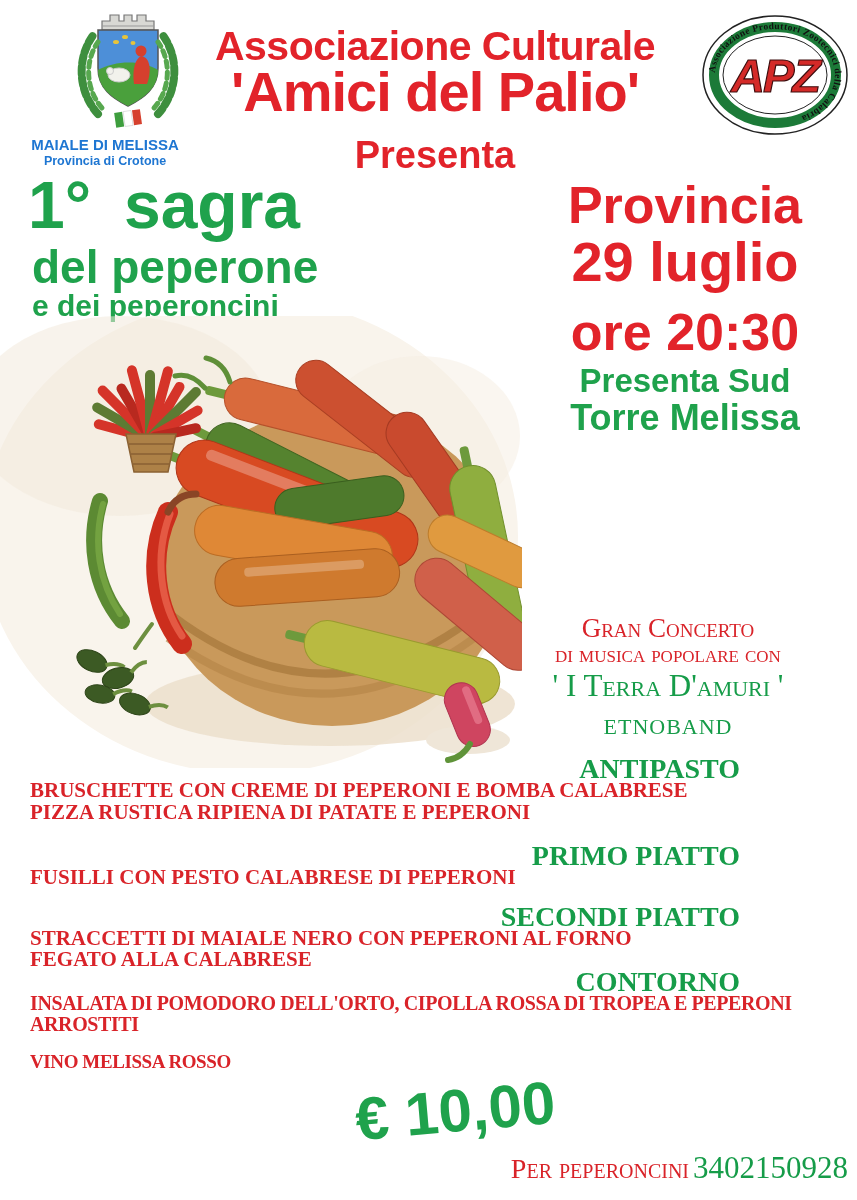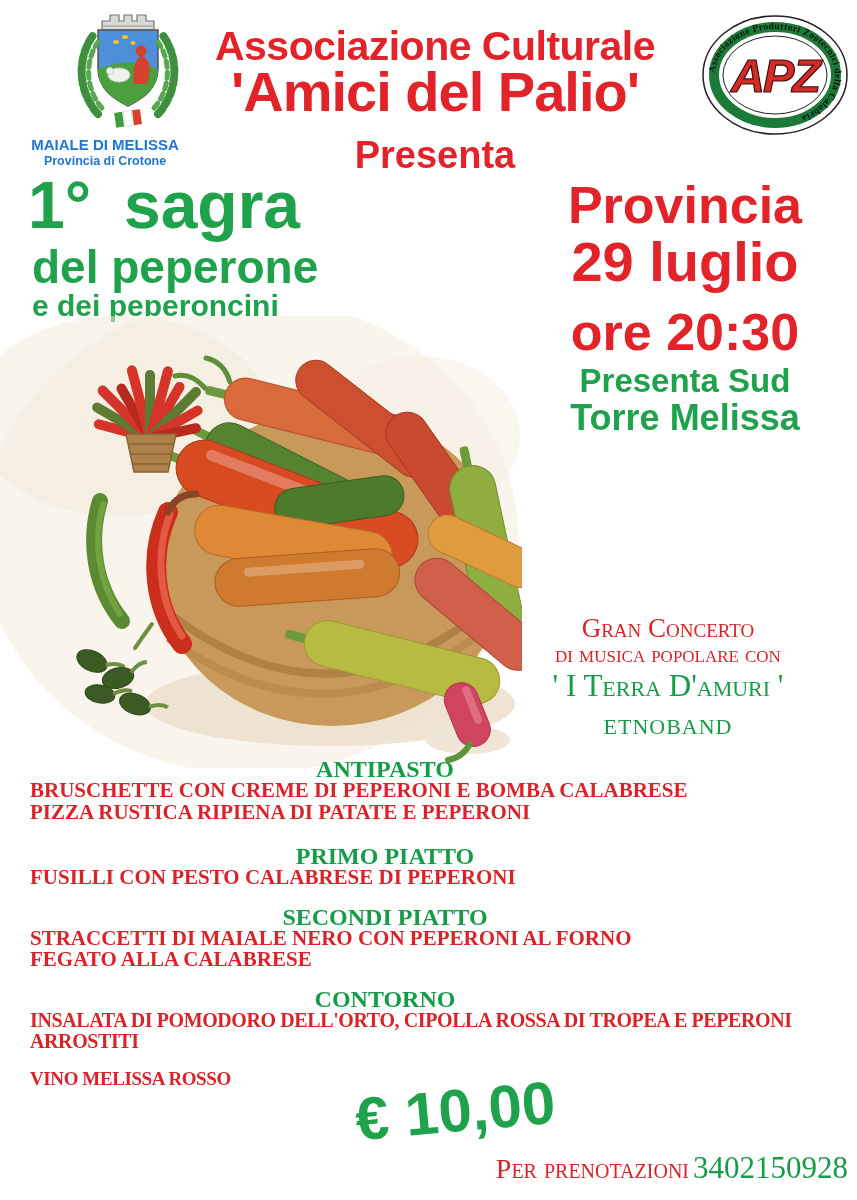--- a/index.html
+++ b/index.html
@@ -11,22 +11,22 @@
   .abs{position:absolute;}
   .sans{font-family:"Liberation Sans",sans-serif;font-weight:bold;}
   .serif{font-family:"Liberation Serif",serif;}
   .sc{font-variant:small-caps;}
   .ctr{text-align:center;}
   .c-red{color:var(--red);}
   .c-green{color:var(--green);}
   .c-sred{color:var(--serif_red);}
   .c-sgreen{color:var(--serif_green);}
   .c-blue{color:var(--blue);}
-  .menu-head{font-family:"Liberation Serif",serif;font-weight:bold;font-size:24px;line-height:22px;
-             color:var(--serif_green);width:710px;text-align:center;}
+  .menu-head{font-family:"Liberation Serif",serif;font-weight:bold;font-size:28px;line-height:22px;
+             color:var(--serif_green);width:710px;text-align:right;}
   .menu-item{font-family:"Liberation Serif",serif;font-weight:bold;font-size:21px;line-height:21.5px;
              color:var(--serif_red);}
   .menu-item.cond{font-size:20px;letter-spacing:-0.4px;}
   .stand-line{font-size:23px;line-height:25px;}
 </style>
 </head>
 <body>
 
 <div class="poster">
 
@@ -248,33 +248,33 @@
   <div class="abs" style="left:30px;top:758px;width:795px;">
     <div style="margin-bottom:22px;">
       <div class="menu-head">ANTIPASTO</div>
       <div class="menu-item">BRUSCHETTE CON CREME DI PEPERONI E BOMBA CALABRESE</div>
       <div class="menu-item">PIZZA RUSTICA RIPIENA DI PATATE E PEPERONI</div>
     </div>
     <div style="margin-bottom:17px;">
       <div class="menu-head">PRIMO PIATTO</div>
       <div class="menu-item">FUSILLI CON PESTO CALABRESE DI PEPERONI</div>
     </div>
-    <div style="margin-bottom:17px;">
+    <div style="">
       <div class="menu-head">SECONDI PIATTO</div>
       <div class="menu-item">STRACCETTI DI MAIALE NERO CON PEPERONI AL FORNO</div>
       <div class="menu-item">FEGATO ALLA CALABRESE</div>
     </div>
     <div style="margin-bottom:15px;">
       <div class="menu-head">CONTORNO</div>
       <div class="menu-item cond">INSALATA DI POMODORO DELL'ORTO, CIPOLLA ROSSA DI TROPEA E PEPERONI</div>
       <div class="menu-item cond">ARROSTITI</div>
     </div>
     <div class="menu-item cond" style="font-size:19px;">VINO MELISSA ROSSO</div>
   </div>
 
   <div class="abs sans c-green" style="left:355px;top:1078px;width:280px;font-size:60px;line-height:1;transform:rotate(-5deg);">€ 10,00</div>
 
   <div class="abs serif" style="left:420px;top:1150px;width:428px;text-align:right;">
-    <span class="sc c-sred" style="font-size:28px;">Per prenotazioni</span>
+    <span class="sc c-sred" style="font-size:28px;">Per peperoncini</span>
     <span class="c-sgreen" style="font-size:31px;">3402150928</span>
   </div>
 
 </div>
 
 </body></html>

